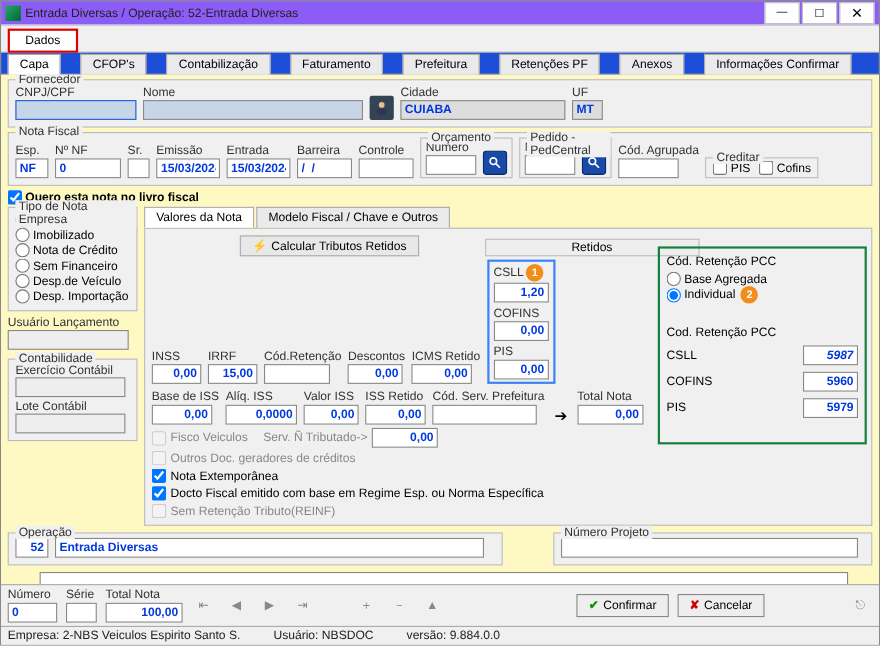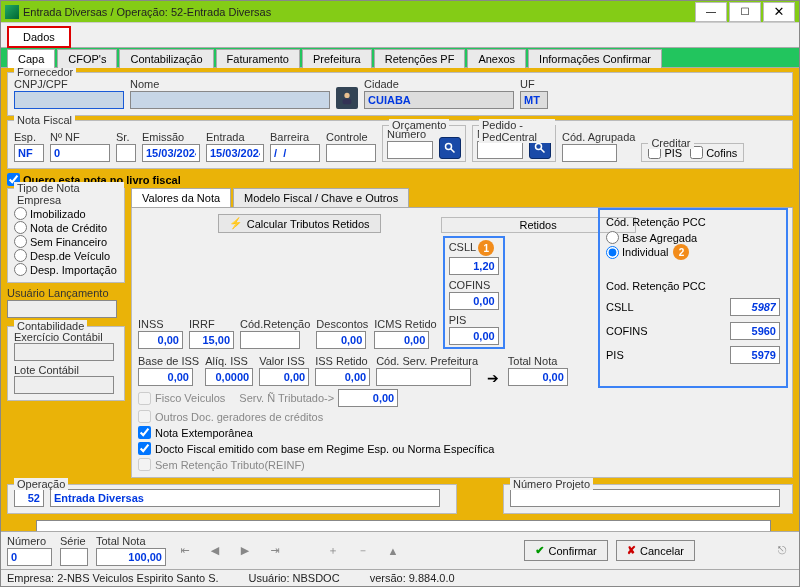--- a/index.html
+++ b/index.html
@@ -1,30 +1,30 @@
 <!DOCTYPE html>
 <html><head>
 <meta charset="utf-8">
 <style>
 * { box-sizing: border-box; font-family: Tahoma, Arial, sans-serif; font-size: 11px; }
 body { margin: 0; background: #fff; }
 .window { width: 800px; height: 587px; border: 1px solid #888; background: #f0f0f0; display: flex; flex-direction: column; }
-.titlebar { height: 22px; background: #84cc16; display: flex; align-items: center; padding: 0 4px; border-bottom: 1px solid #ccc; }
+.titlebar { height: 22px; background: #8b5cf6; display: flex; align-items: center; padding: 0 4px; border-bottom: 1px solid #ccc; }
 .titlebar .icon { width: 14px; height: 14px; background: linear-gradient(135deg,#2a6,#063); margin-right: 4px; }
 .titlebar .title { flex: 1; color: #222; }
 .titlebar .winbtn { width: 32px; height: 20px; border: 1px solid #bbb; background: #fff; margin-left: 2px; display: flex; align-items: center; justify-content: center; font-size: 10px; cursor: default; }
 .titlebar .winbtn.close { font-size: 13px; }
 .tabs1 { display: flex; border-bottom: 1px solid #aaa; background: #f0f0f0; padding-left: 6px; margin-top: 2px; }
 .tab1 { padding: 3px 14px; border: 1px solid #aaa; border-bottom: none; background: #eaeaea; margin-right: 2px; cursor: default; position: relative; top: 1px; }
 .tab1.active { background: #fff; }
 .red-box { border: 2px solid #d00; }
-.tabs2 { display: flex; border-bottom: 1px solid #aaa; background: #22c55e; padding-left: 6px; }
+.tabs2 { display: flex; border-bottom: 1px solid #aaa; background: #1d4ed8; padding-left: 6px; gap: 16px; }
 .tab2 { padding: 3px 10px; border: 1px solid #aaa; border-bottom: none; background: #eaeaea; margin-right: 2px; cursor: default; position: relative; top: 1px; }
 .tab2.active { background: #fff; }
-.body { flex: 1; background: #eab308; padding: 4px 6px; overflow: hidden; }
+.body { flex: 1; background: #fef9c3; padding: 4px 6px; overflow: hidden; }
 .section { border: 1px solid #bbb; padding: 4px 6px 6px 6px; margin-bottom: 4px; position: relative; background: #f0f0f0; }
 .section > .legend { position: absolute; top: -7px; left: 6px; background: #f0f0f0; padding: 0 3px; color: #333; }
 .row { display: flex; align-items: flex-end; gap: 6px; }
 .col { display: flex; flex-direction: column; }
 .lbl { color: #333; margin-bottom: 1px; }
 input.txt { height: 18px; border: 1px solid #888; padding: 1px 3px; background: #fff; }
 input.txt.blue { color: #0038e0; font-weight: bold; }
 input.txt.ro { background: #eee; }
 input.txt.redacted { background: #c7d6e6; color: #c7d6e6; }
 input.txt.right { text-align: right; }
@@ -39,21 +39,21 @@
 .left-panel { width: 118px; float: left; margin-right: 6px; }
 .center-panel { margin-left: 124px; }
 .inner-tabs { display: flex; border-bottom: 1px solid #aaa; }
 .itab { padding: 3px 10px; border: 1px solid #aaa; border-bottom: none; background: #eaeaea; margin-right: 2px; cursor: default; }
 .itab.active { background: #fff; }
 .values-body { border: 1px solid #bbb; border-top: none; padding: 6px; background: #f0f0f0; position: relative; }
 .btn-calc { border: 1px solid #aaa; background: #e8e8e8; padding: 2px 10px; display: inline-flex; align-items: center; gap: 4px; cursor: pointer; }
 .retidos-hdr { border: 1px solid #bbb; padding: 1px 6px; background: #eee; text-align: center; }
 .arrow { font-size: 14px; padding: 0 3px; }
 .badge { width: 16px; height: 16px; border-radius: 50%; background: #f28c1b; color: #fff; display: inline-flex; align-items: center; justify-content: center; font-weight: bold; font-size: 10px; vertical-align: middle; margin-left: 2px; }
-.pcc-box { border: 2px solid #3b82f6; padding: 6px; width: 190px; position: absolute; right: 4px; top: 0; height: 180px; }
+.pcc-box { border: 2px solid #15803d; padding: 6px; width: 190px; position: absolute; right: 4px; top: 16px; height: 180px; }
 .pcc-row { display: flex; justify-content: space-between; align-items: center; margin-top: 6px; }
 .chk-row { display: flex; align-items: center; gap: 4px; margin-top: 3px; }
 .chk-row input { margin: 0; }
 .chk-row.disabled { color: #888; }
 .footer { border-top: 1px solid #aaa; padding: 3px 6px; display: flex; align-items: center; gap: 8px; background: #f0f0f0; }
 .tb-btn { width: 22px; height: 22px; border: 1px solid transparent; display: flex; align-items: center; justify-content: center; color: #888; }
 .btn { border: 1px solid #888; background: #eee; padding: 3px 10px; display: inline-flex; align-items: center; gap: 4px; cursor: pointer; }
 .status { border-top: 1px solid #aaa; background: #f0f0f0; display: flex; padding: 2px 6px; }
 .status .cell { margin-right: 30px; color: #222; }
 .obs-area { width: 735px; height: 52px; border: 1px solid #888; background: #fff; resize: none; }
@@ -298,21 +298,21 @@
             </div>
           </div>
 
           <div class="row" style="margin-top:6px;">
             <div class="col">
                 <span class="lbl">Base de ISS</span>
                 <input class="txt blue right" style="width: 55px;" value="0,00">
               </div>
             <div class="col">
                 <span class="lbl">Alíq. ISS</span>
-                <input class="txt blue right" style="width: 48px;" value="0,0000">
+                <input class="txt blue right" style="width: 65px;" value="0,0000">
               </div>
             <div class="col">
                 <span class="lbl">Valor ISS</span>
                 <input class="txt blue right" style="width: 50px;" value="0,00">
               </div>
             <div class="col">
                 <span class="lbl">ISS Retido</span>
                 <input class="txt blue right" style="width: 55px;" value="0,00">
               </div>
             <div class="col">

